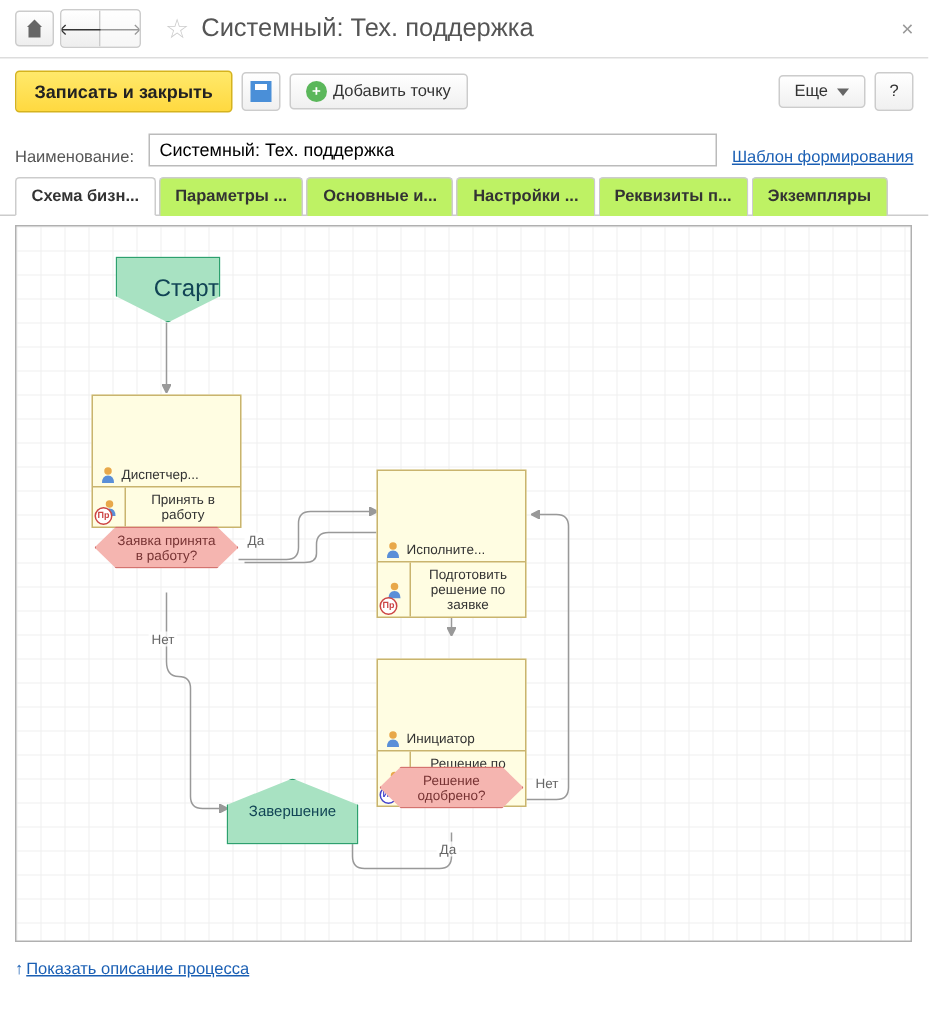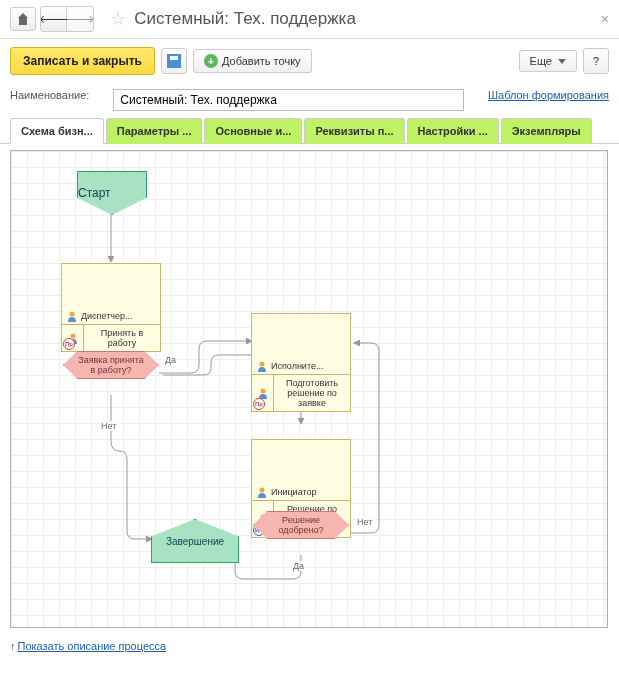--- a/index.html
+++ b/index.html
@@ -16,33 +16,33 @@
 
 .toolbar { display: flex; align-items: center; padding: 8px 10px; gap: 6px; }
 .main-btn { background: linear-gradient(#ffe96b,#ffd940); border: 1px solid #d5b31e; color: #222; font-weight: bold; padding: 6px 12px; border-radius: 3px; cursor: pointer; font-size: 12px; }
 .icon-btn { width: 26px; height: 26px; border: 1px solid #ccc; background: linear-gradient(#fff,#f0f0f0); border-radius: 3px; display: inline-flex; align-items: center; justify-content: center; cursor: pointer; }
 .add-btn { border: 1px solid #ccc; background: linear-gradient(#fff,#f0f0f0); padding: 4px 10px; border-radius: 3px; cursor: pointer; display: inline-flex; align-items: center; gap: 4px; }
 .plus-circ { width: 14px; height: 14px; border-radius: 50%; background: #5bb75b; color: #fff; display: inline-flex; align-items: center; justify-content: center; font-size: 10px; font-weight: bold; }
 .flex-sp { flex: 1; }
 .more-btn { border: 1px solid #ccc; background: linear-gradient(#fff,#f0f0f0); padding: 4px 10px; border-radius: 3px; cursor: pointer; display: inline-flex; align-items: center; gap: 6px; }
 .help-btn { width: 26px; height: 26px; border: 1px solid #ccc; background: linear-gradient(#fff,#f0f0f0); border-radius: 3px; display: inline-flex; align-items: center; justify-content: center; cursor: pointer; }
 
-.formrow { display: flex; align-items: flex-start; padding: 6px 10px; gap: 24px; }
+.formrow { display: flex; align-items: flex-end; padding: 6px 10px; gap: 10px; }
 .formrow label { color: #555; }
 .formrow input { flex: 1; border: 1px solid #bbb; padding: 3px 6px; font-size: 12px; }
 .link { color: #1a5fb4; text-decoration: underline; cursor: pointer; }
 
 .tabs { display: flex; border-bottom: 1px solid #ccc; padding: 0 10px; font-weight: bold; }
 .tab { padding: 6px 10px; border: 1px solid #ccc; border-bottom: none; background: #bef264; margin-right: 2px; cursor: pointer; font-size: 11px; border-radius: 3px 3px 0 0; position: relative; top: 1px; }
 .tab.active { background: #fff; border-bottom: 1px solid #fff; }
 
 .canvas-wrap { padding: 6px 10px; }
 .canvas { position: relative; width: 598px; height: 478px; border: 1px solid #b0b0b0; background-image: linear-gradient(#eee 1px, transparent 1px), linear-gradient(90deg, #eee 1px, transparent 1px); background-size: 16px 16px; overflow: hidden; }
 
-.node-start { position: absolute; width: 70px; height: 44px; background: #a8e2c2; border: 1px solid #2da06e; clip-path: polygon(0 0, 100% 0, 100% 60%, 50% 100%, 0 60%); display: flex; align-items: center; justify-content: flex-start; font-size: 12px; color: #145; }
+.node-start { position: absolute; width: 70px; height: 44px; background: #a8e2c2; border: 1px solid #2da06e; clip-path: polygon(0 0, 100% 0, 100% 60%, 50% 100%, 0 60%); display: flex; align-items: center; justify-content: flex-end; font-size: 16px; color: #145; }
 .node-end { position: absolute; width: 88px; height: 44px; background: #a8e2c2; border: 1px solid #2da06e; clip-path: polygon(0 40%, 50% 0, 100% 40%, 100% 100%, 0 100%); display: flex; align-items: center; justify-content: center; font-size: 10px; color: #145; text-align: center; }
 .node-task { position: absolute; width: 100px; background: #fffde2; border: 1px solid #c9b46e; font-size: 9px; }
 .node-task .thead { padding: 2px 4px; border-bottom: 1px solid #c9b46e; display: flex; align-items: center; gap: 3px; overflow: hidden; white-space: nowrap; margin-top: 44px; }
 .node-task .tbody { display: flex; }
 .node-task .ticon { width: 22px; border-right: 1px solid #c9b46e; display: flex; align-items: center; justify-content: center; position: relative; }
 .node-task .ttext { flex: 1; padding: 3px 4px; text-align: center; }
 .user-ic { width: 12px; height: 12px; }
 .badge { position: absolute; bottom: 1px; left: 1px; width: 12px; height: 12px; border-radius: 50%; border: 1px solid; display: flex; align-items: center; justify-content: center; font-size: 6px; font-weight: bold; background: #fff; }
 .badge.pr { border-color: #c44; color: #c44; }
 .badge.in { border-color: #44c; color: #44c; }
@@ -103,22 +103,22 @@
 <div class="formrow">
   <label>Наименование:</label>
   <input type="text" value="Системный: Тех. поддержка" style="">
   <span class="link">Шаблон формирования</span>
 </div>
 
 <div class="tabs">
   <div class="tab active">Схема бизн...</div>
   <div class="tab">Параметры ...</div>
   <div class="tab">Основные и...</div>
+  <div class="tab">Настройки ...</div>
   <div class="tab">Реквизиты п...</div>
-  <div class="tab">Настройки ...</div>
   <div class="tab">Экземпляры</div>
 </div>
 
 <div class="canvas-wrap">
 <div class="canvas">
 
 <svg class="edges">
 <defs>
           <marker id="ah" markerWidth="6" markerHeight="6" refX="5" refY="3" orient="auto">
             <path class="arrow" d="M0,0 L6,3 L0,6 Z"></path>

